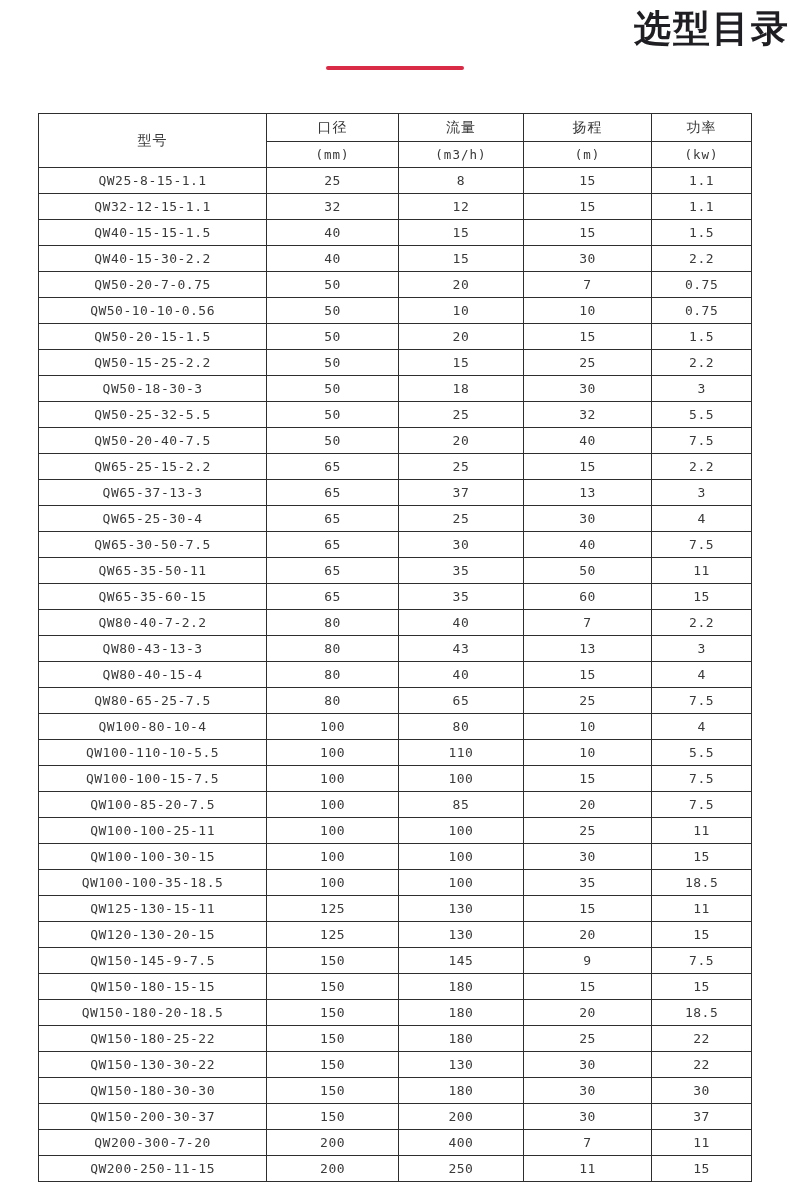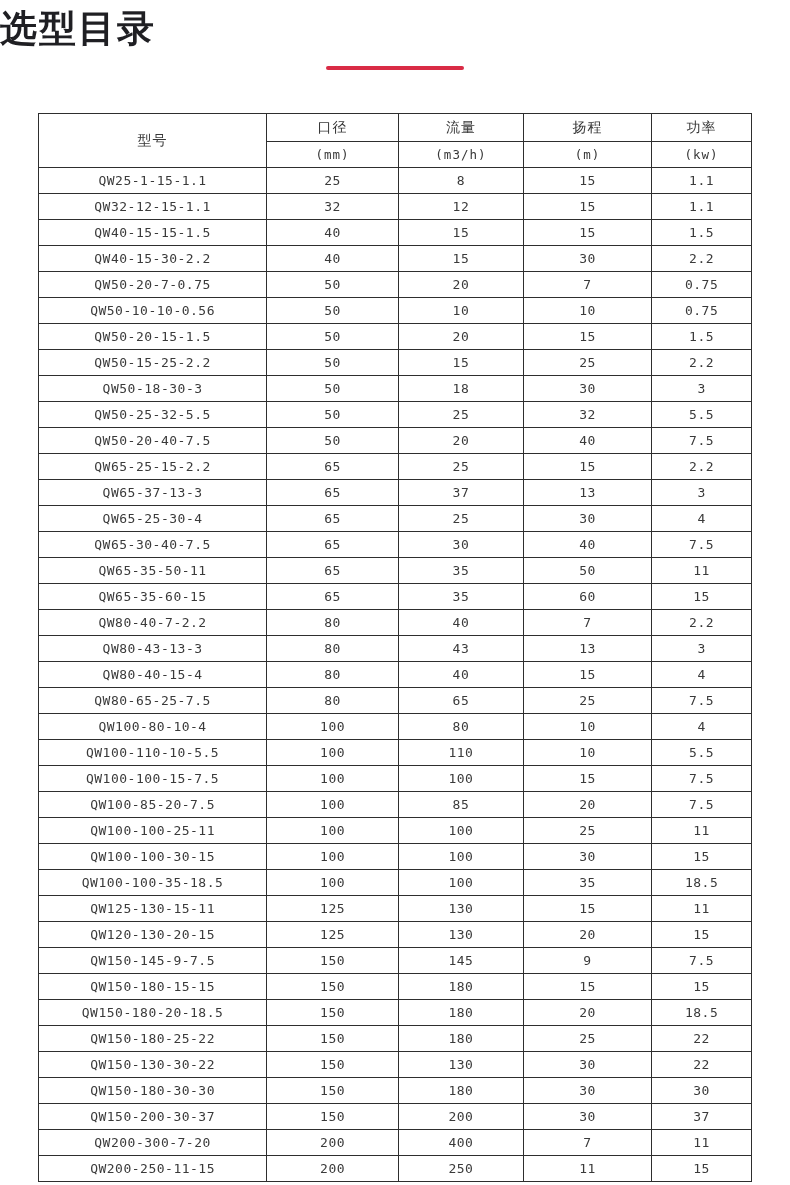--- a/index.html
+++ b/index.html
@@ -9,21 +9,21 @@
     font-family: "Liberation Sans", sans-serif;
   }
   .page {
     width: 790px;
     height: 1185px;
     background: #ffffff;
     overflow: hidden;
   }
   .page-title {
     margin-top: 6px;
-    text-align: left;
+    text-align: right;
     font-size: 37px;
     line-height: 46px;
     font-weight: 800;
     color: #1f1f23;
     letter-spacing: 2px;
     font-family: "Liberation Sans", sans-serif;
   }
   .title-underline {
     width: 138px;
     height: 4px;
@@ -87,21 +87,21 @@
       </tr>
       <tr class="head-unit">
         <th>(mm)</th>
         <th>(m3/h)</th>
         <th>(m)</th>
         <th>(kw)</th>
       </tr>
     </thead>
     <tbody>
         <tr>
-          <td>QW25-1-15-1.1</td>
+          <td>QW25-8-15-1.1</td>
           <td>25</td>
           <td>8</td>
           <td>15</td>
           <td>1.1</td>
         </tr>
         <tr>
           <td>QW32-12-15-1.1</td>
           <td>32</td>
           <td>12</td>
           <td>15</td>
@@ -185,21 +185,21 @@
           <td>3</td>
         </tr>
         <tr>
           <td>QW65-25-30-4</td>
           <td>65</td>
           <td>25</td>
           <td>30</td>
           <td>4</td>
         </tr>
         <tr>
-          <td>QW65-30-40-7.5</td>
+          <td>QW65-30-50-7.5</td>
           <td>65</td>
           <td>30</td>
           <td>40</td>
           <td>7.5</td>
         </tr>
         <tr>
           <td>QW65-35-50-11</td>
           <td>65</td>
           <td>35</td>
           <td>50</td>

